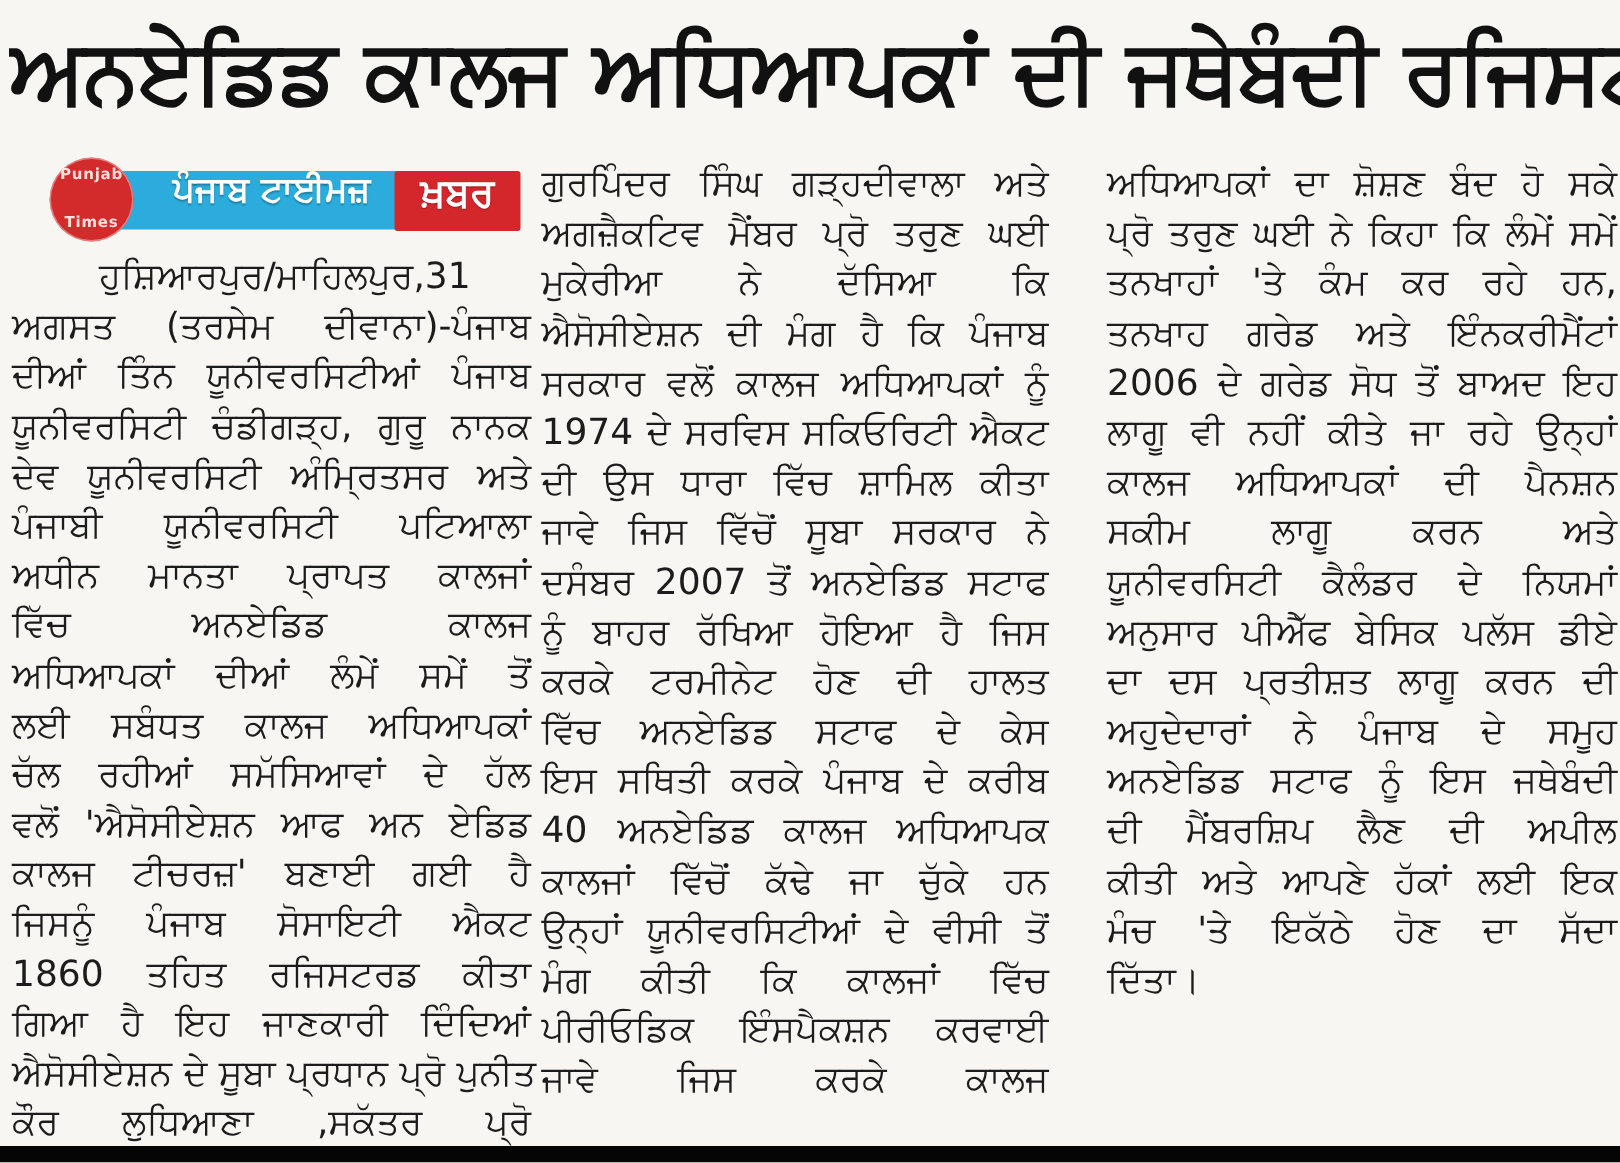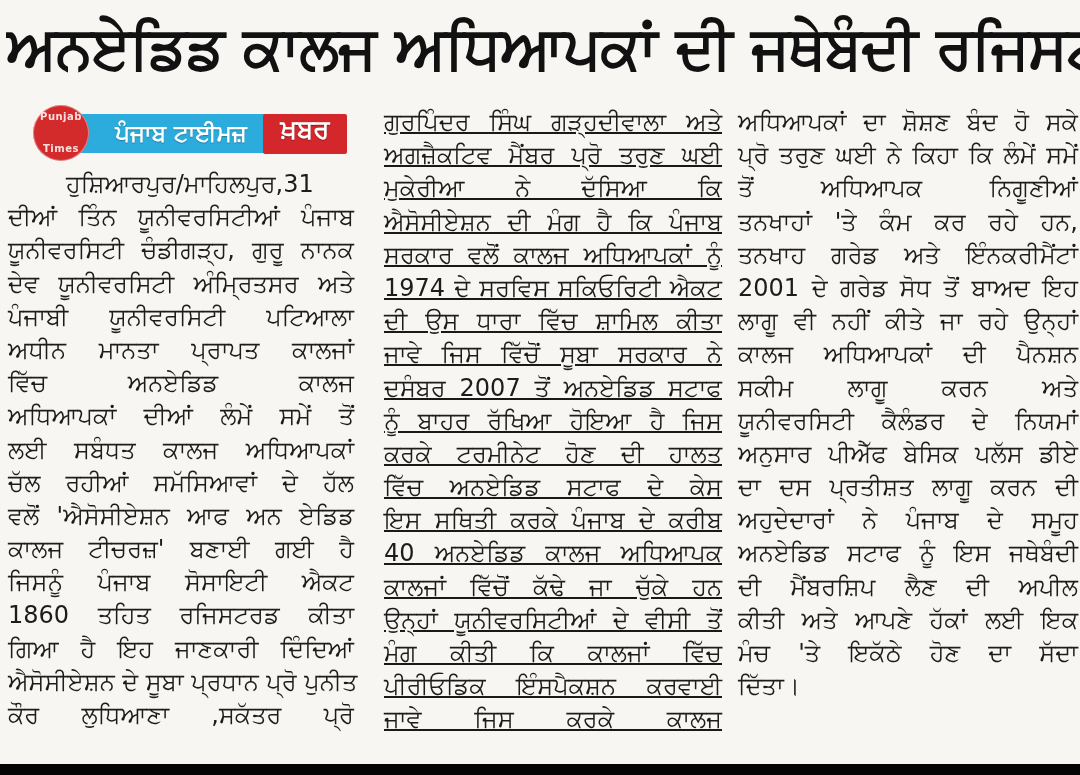--- a/index.html
+++ b/index.html
@@ -17,21 +17,21 @@
     position:absolute;top:0;left:6px;width:1074px;height:96px;
     font-size:59px;font-weight:bold;line-height:96px;
     letter-spacing:-1px;white-space:nowrap;overflow:hidden;
     color:#111;
   }
   
   .logo-strip{position:absolute;left:22px;top:104px;width:330px;height:58px;}
   .logo-banner{
     position:absolute;left:18px;top:10px;width:230px;height:39px;
     background:#2bacdc;border-radius:3px;
-    display:flex;align-items:center;justify-content:center;
+    display:flex;justify-content:center;
     padding-left:52px;box-sizing:border-box;
   }
   .logo-banner span{
     color:#fff;font-weight:bold;font-size:23px;white-space:nowrap;
     text-shadow:0 1px 1px rgba(0,0,0,.25);
   }
   .logo-seal{
     position:absolute;left:11px;top:1px;width:56px;height:56px;
     background:#d32b2b;border-radius:50%;
     display:flex;flex-direction:column;align-items:center;justify-content:center;
@@ -45,21 +45,21 @@
     background:#d4272c;border-radius:2px;
     display:flex;align-items:flex-start;justify-content:center;
   }
   .logo-badge span{
     color:#fff;font-weight:bold;font-size:26px;
     text-shadow:0 1px 1px rgba(0,0,0,.3);
   }
   
   .col{position:absolute;}
   .col-1{left:8px;  top:168px;width:346px;}
-  .col-2{left:384px;top:106px;width:338px;text-decoration:underline;}
+  .col-2{left:361px;top:106px;width:338px;}
   .col-3{left:738px;top:106px;width:340px;}
   .line{
     font-size:24px;line-height:33.2px;height:33.2px;
     text-align:justify;text-align-last:justify;
     white-space:nowrap;color:#1c1c1c;
   }
   .line.indent{text-indent:58px;}
   .line.para-end{text-align-last:left;}
   
   .bottom-bar{position:absolute;left:0;bottom:0;width:1080px;height:11px;background:#050505;}
@@ -79,20 +79,21 @@
       <span>Punjab</span>
       <span>Times</span>
     </div>
     <div class="logo-badge">
       <span>ਖ਼ਬਰ</span>
     </div>
   </div>
 
   <div class="col col-1">
       <div class="line indent">ਹੁਸ਼ਿਆਰਪੁਰ/ਮਾਹਿਲਪੁਰ,31</div>
+      <div class="line">ਅਗਸਤ (ਤਰਸੇਮ ਦੀਵਾਨਾ)-ਪੰਜਾਬ</div>
       <div class="line">ਦੀਆਂ ਤਿੰਨ ਯੂਨੀਵਰਸਿਟੀਆਂ ਪੰਜਾਬ</div>
       <div class="line">ਯੂਨੀਵਰਸਿਟੀ ਚੰਡੀਗੜ੍ਹ, ਗੁਰੂ ਨਾਨਕ</div>
       <div class="line">ਦੇਵ ਯੂਨੀਵਰਸਿਟੀ ਅੰਮ੍ਰਿਤਸਰ ਅਤੇ</div>
       <div class="line">ਪੰਜਾਬੀ ਯੂਨੀਵਰਸਿਟੀ ਪਟਿਆਲਾ</div>
       <div class="line">ਅਧੀਨ ਮਾਨਤਾ ਪ੍ਰਾਪਤ ਕਾਲਜਾਂ</div>
       <div class="line">ਵਿੱਚ ਅਨਏਡਿਡ ਕਾਲਜ</div>
       <div class="line">ਅਧਿਆਪਕਾਂ ਦੀਆਂ ਲੰਮੇਂ ਸਮੇਂ ਤੋਂ</div>
       <div class="line">ਲਈ ਸਬੰਧਤ ਕਾਲਜ ਅਧਿਆਪਕਾਂ</div>
       <div class="line">ਚੱਲ ਰਹੀਆਂ ਸਮੱਸਿਆਵਾਂ ਦੇ ਹੱਲ</div>
       <div class="line">ਵਲੋਂ 'ਐਸੋਸੀਏਸ਼ਨ ਆਫ ਅਨ ਏਡਿਡ</div>
@@ -120,24 +121,23 @@
       <div class="line">40 ਅਨਏਡਿਡ ਕਾਲਜ ਅਧਿਆਪਕ</div>
       <div class="line">ਕਾਲਜਾਂ ਵਿੱਚੋਂ ਕੱਢੇ ਜਾ ਚੁੱਕੇ ਹਨ</div>
       <div class="line">ਉਨ੍ਹਾਂ ਯੂਨੀਵਰਸਿਟੀਆਂ ਦੇ ਵੀਸੀ ਤੋਂ</div>
       <div class="line">ਮੰਗ ਕੀਤੀ ਕਿ ਕਾਲਜਾਂ ਵਿੱਚ</div>
       <div class="line">ਪੀਰੀਓਡਿਕ ਇੰਸਪੈਕਸ਼ਨ ਕਰਵਾਈ</div>
       <div class="line">ਜਾਵੇ ਜਿਸ ਕਰਕੇ ਕਾਲਜ</div>
     </div>
   <div class="col col-3">
       <div class="line">ਅਧਿਆਪਕਾਂ ਦਾ ਸ਼ੋਸ਼ਣ ਬੰਦ ਹੋ ਸਕੇ</div>
       <div class="line">ਪ੍ਰੋ ਤਰੁਣ ਘਈ ਨੇ ਕਿਹਾ ਕਿ ਲੰਮੇਂ ਸਮੇਂ</div>
-      <div class="line">ਤੋਂ ਅਧਿਆਪਕ ਨਿਗੂਣੀਆਂ</div>
       <div class="line">ਤਨਖਾਹਾਂ 'ਤੇ ਕੰਮ ਕਰ ਰਹੇ ਹਨ,</div>
       <div class="line">ਤਨਖਾਹ ਗਰੇਡ ਅਤੇ ਇੰਨਕਰੀਮੈਂਟਾਂ</div>
-      <div class="line">2001 ਦੇ ਗਰੇਡ ਸੋਧ ਤੋਂ ਬਾਅਦ ਇਹ</div>
+      <div class="line">2006 ਦੇ ਗਰੇਡ ਸੋਧ ਤੋਂ ਬਾਅਦ ਇਹ</div>
       <div class="line">ਲਾਗੂ ਵੀ ਨਹੀਂ ਕੀਤੇ ਜਾ ਰਹੇ ਉਨ੍ਹਾਂ</div>
       <div class="line">ਕਾਲਜ ਅਧਿਆਪਕਾਂ ਦੀ ਪੈਨਸ਼ਨ</div>
       <div class="line">ਸਕੀਮ ਲਾਗੂ ਕਰਨ ਅਤੇ</div>
       <div class="line">ਯੂਨੀਵਰਸਿਟੀ ਕੈਲੰਡਰ ਦੇ ਨਿਯਮਾਂ</div>
       <div class="line">ਅਨੁਸਾਰ ਪੀਐੱਫ ਬੇਸਿਕ ਪਲੱਸ ਡੀਏ</div>
       <div class="line">ਦਾ ਦਸ ਪ੍ਰਤੀਸ਼ਤ ਲਾਗੂ ਕਰਨ ਦੀ</div>
       <div class="line">ਅਹੁਦੇਦਾਰਾਂ ਨੇ ਪੰਜਾਬ ਦੇ ਸਮੂਹ</div>
       <div class="line">ਅਨਏਡਿਡ ਸਟਾਫ ਨੂੰ ਇਸ ਜਥੇਬੰਦੀ</div>
       <div class="line">ਦੀ ਮੈਂਬਰਸ਼ਿਪ ਲੈਣ ਦੀ ਅਪੀਲ</div>
       <div class="line">ਕੀਤੀ ਅਤੇ ਆਪਣੇ ਹੱਕਾਂ ਲਈ ਇਕ</div>

